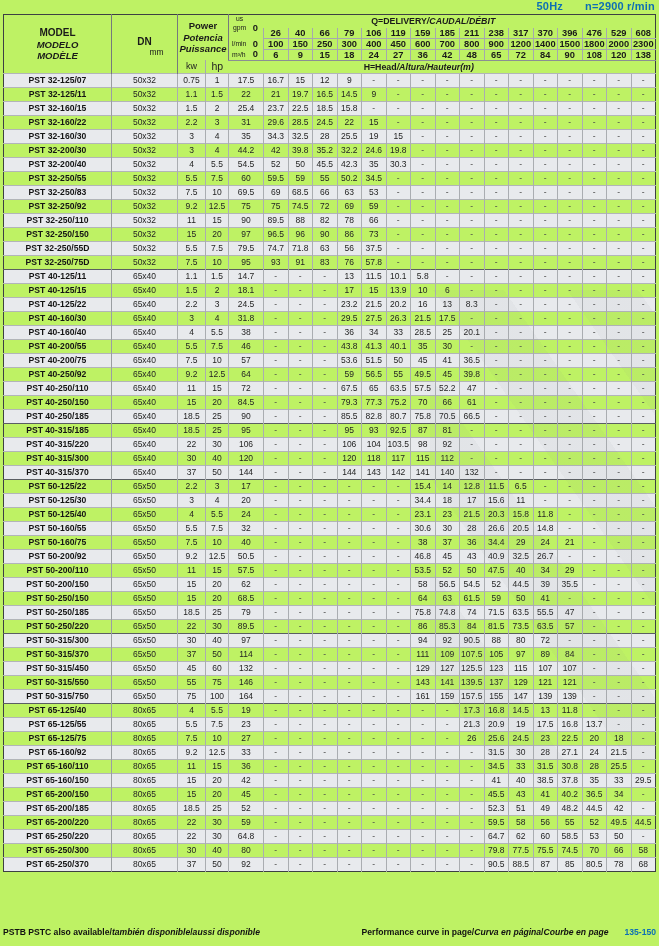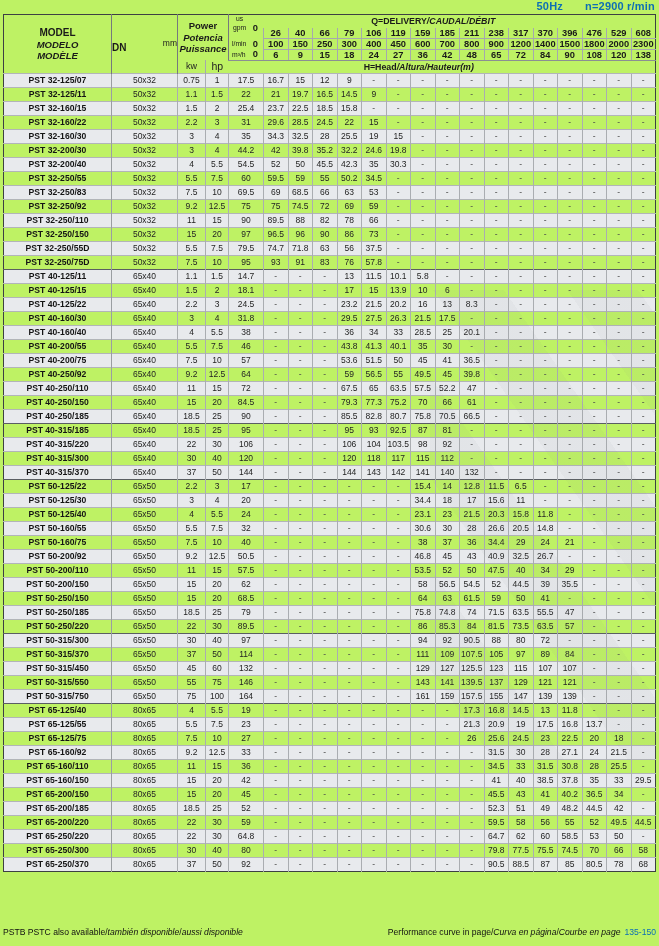--- a/index.html
+++ b/index.html
@@ -24,21 +24,21 @@
   col.c-dn    { width:66px; }
   col.c-kw    { width:28px; }
   col.c-hp    { width:23px; }
   col.c-q0    { width:35px; }
 
   thead th { font-weight:normal; vertical-align:middle; padding:0; }
   .model-cell { text-align:center; line-height:1.18; }
   .model-cell .l1 { font-size:10px; font-weight:bold; }
   .model-cell .l2, .model-cell .l3 { font-size:9.5px; font-weight:bold; font-style:italic; }
   .dn-cell { border-left:1px solid #75797d; }
-  .dn-inner { display:flex; flex-direction:row; height:100%; align-items:center; }
+  .dn-inner { display:flex; flex-direction:column; height:100%; align-items:center; }
   .dn-inner .dn-label { flex:1; display:flex; align-items:center; font-size:10px; font-weight:bold; padding-top:6px; }
   .dn-inner .dn-unit  { font-size:8.5px; padding-bottom:2px;margin-left:24px; }
   .power-cell { border-left:1px solid #75797d; text-align:center; line-height:1.2; }
   .power-cell .l1 { font-size:9.5px; font-weight:bold; }
   .power-cell .l2, .power-cell .l3 { font-size:9.5px; font-weight:bold; font-style:italic; }
   th.kw-cell { font-size:9px; color:#222; border-left:1px solid #75797d; border-top:none; vertical-align:bottom; padding-bottom:2px; text-align:center;}
   th.hp-cell { font-size:10.5px; color:#222; border-left:1px solid #a5a9ad; border-top:none; vertical-align:bottom; padding-bottom:1px; text-align:center;}
 
   th.us-cell { border-left:1px solid #75797d; vertical-align:top; }
   .us-top { font-size:6.8px; text-align:left; padding:1px 0 0 7px; line-height:1; }
@@ -76,24 +76,24 @@
 
   .watermark {
     position:absolute; left:430px; top:290px; width:226px; height:470px;
     pointer-events:none;
     background:repeating-linear-gradient(55deg, rgba(125,130,136,0) 0 52px, rgba(125,130,136,0.055) 52px 110px);
   }
 
   .footer {
     position:absolute; left:3px; top:927px; width:653px;
     display:flex; justify-content:space-between; align-items:flex-start;
-    font-size:8.6px; font-weight:normal; color:#111;
+    font-size:8.6px; font-weight:bold; color:#111;
   }
   .footer .it { font-style:italic; }
-  .footer .pages { color:#0d6fb4; margin-left:4px; }
+  .footer .pages { color:#0d6fb4; margin-left:16px; }
 </style>
 </head>
 <body>
 
 <div class="page">
 
   <div class="freq-line">
     <span>50Hz</span><span class="gap"></span><span>n=2900 r/min</span>
   </div>
 

